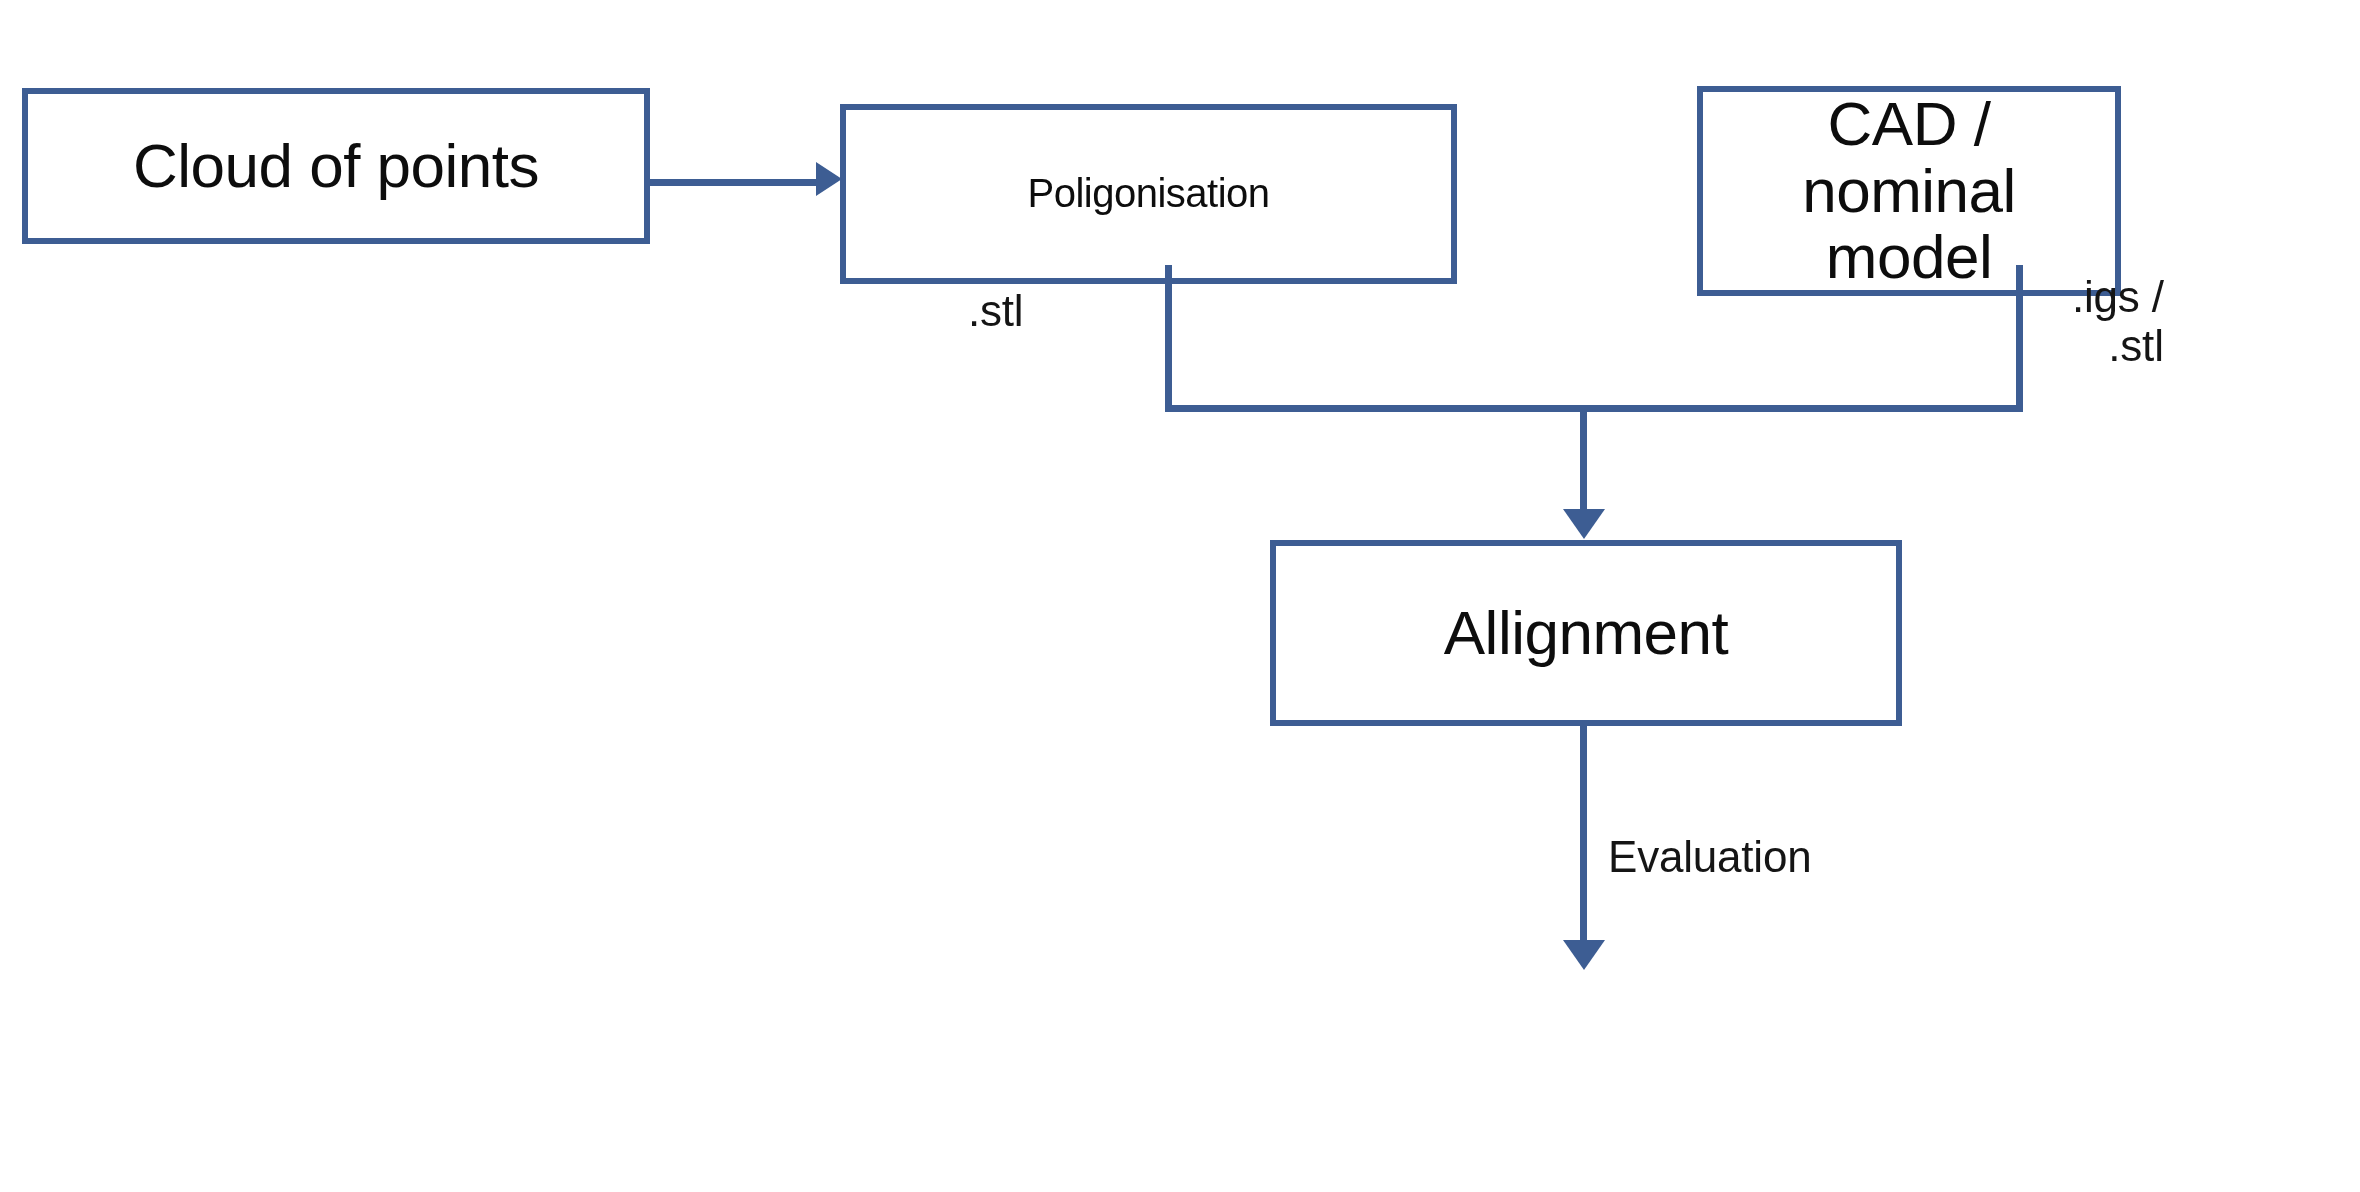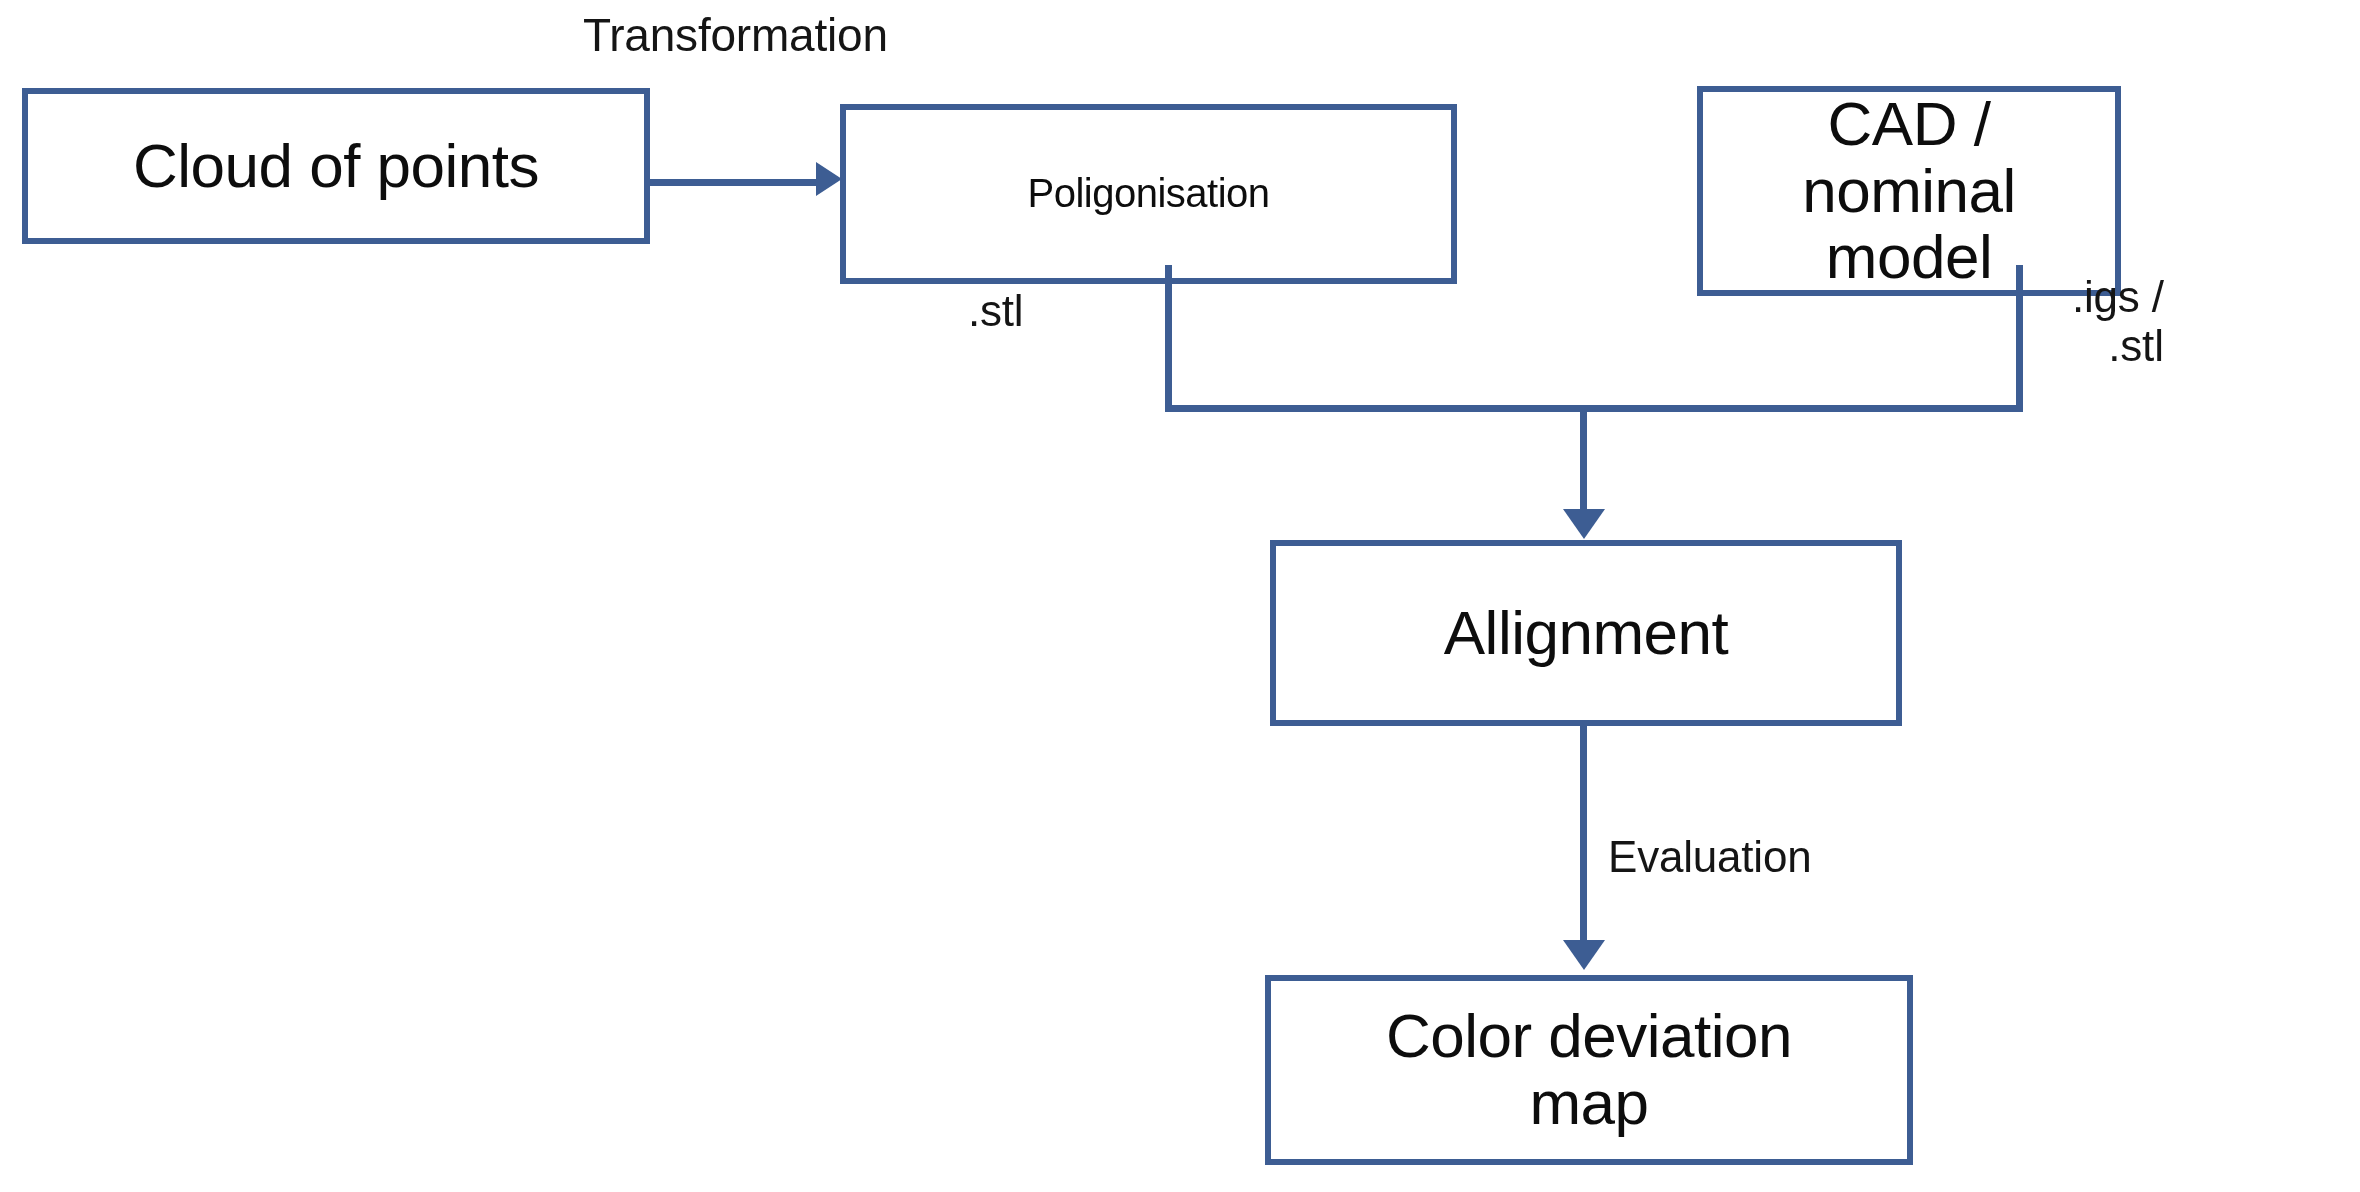--- a/index.html
+++ b/index.html
@@ -118,39 +118,34 @@
 
   <div class="node" id="node-cad">
     <span class="node-label">CAD / nominal
 model</span>
   </div>
 
   <div class="node" id="node-alignment">
     <span class="node-label">Allignment</span>
   </div>
 
-  <div class="node" id="node-colormap">
-    <span class="node-label">Color deviation
-map</span>
-  </div>
 
   <div class="edge-h" id="edge-cloud-polygon-line"></div>
   <div class="arrowhead-right" id="edge-cloud-polygon-head"></div>
 
   <div class="edge-v" id="edge-polygon-down"></div>
   <div class="edge-v" id="edge-cad-down"></div>
   <div class="edge-h" id="edge-join-bar"></div>
 
   <div class="edge-v" id="edge-compare-down"></div>
   <div class="arrowhead-down" id="edge-compare-head"></div>
 
   <div class="edge-v" id="edge-eval-down"></div>
   <div class="arrowhead-down" id="edge-eval-head"></div>
 
-  <div class="edge-label" id="label-transformation">Transformation</div>
 
   <div class="edge-label" id="label-stl-polygon">.stl</div>
 
 
   <div class="edge-label" id="label-igs-stl">.igs /
 .stl</div>
 
   <div class="edge-label" id="label-evaluation">Evaluation</div>
 
 </div>

